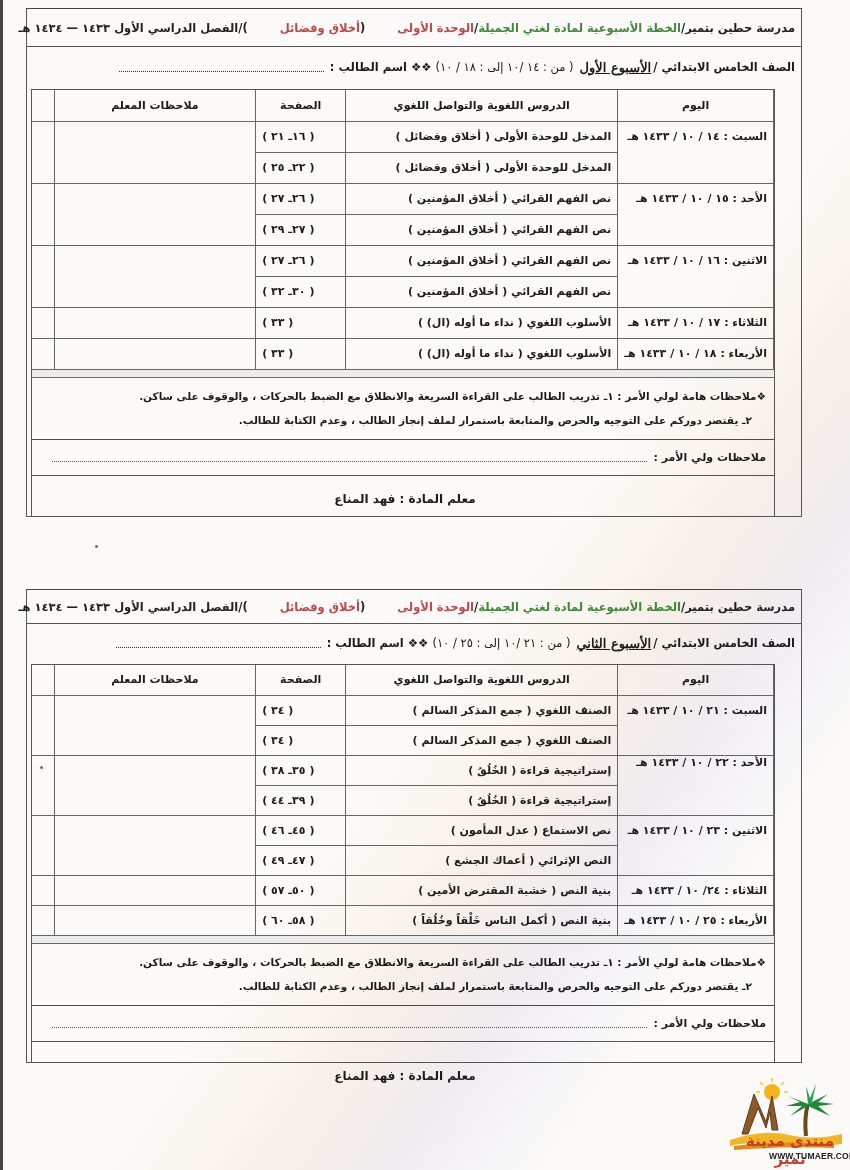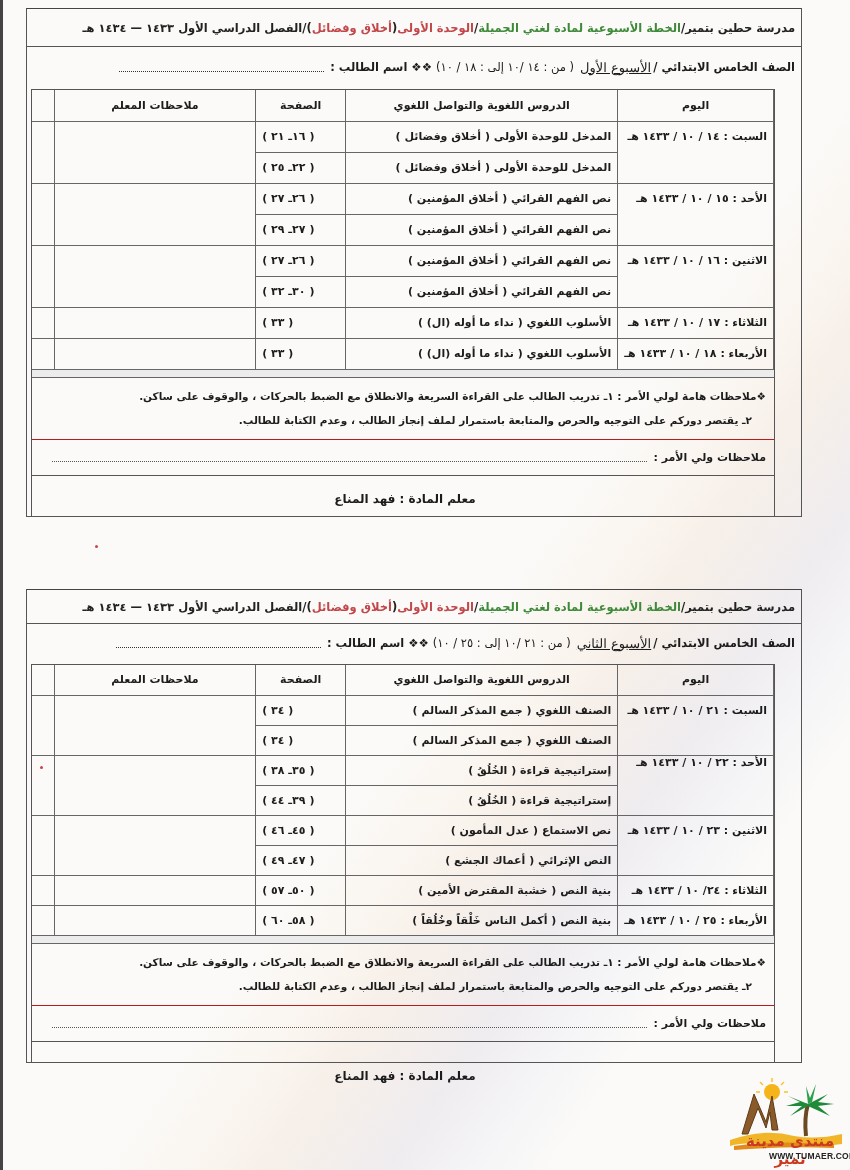--- a/index.html
+++ b/index.html
@@ -34,31 +34,31 @@
       height: 38px;
       border-bottom: 1px solid #555;
       display: flex; align-items: center;
       padding: 0 6px 0 0;
       font-size: 11.5px; font-weight: bold;
       white-space: nowrap;
     }
     .sheet-2 .title-row { height: 34px; }
     .t-dark { color: #222; }
     .t-green { color: #3f8a3a; }
-    .t-red { color: #c2474a; }
+    .t-red { color: #c2474a; margin-left: 32px; }
 
     .class-row {
       height: 40px;
       display: flex; align-items: center;
       padding-right: 6px;
       font-size: 11.5px; font-weight: bold;
       white-space: nowrap;
     }
     .sheet-2 .class-row { height: 38px; }
-    .class-row .week { text-decoration: underline; font-weight: normal; font-family: "DejaVu Serif", serif; font-size: 13px; margin: 4px 2px; }
+    .class-row .week { text-decoration: underline; font-weight: bold; font-family: "DejaVu Serif", serif; font-size: 13px; margin: 4px 2px; }
     .class-row .range { font-weight: normal; margin: 0 4px; }
     .class-row .dots {
       display: inline-block; width: 205px; border-bottom: 1px dotted #333; height: 10px; margin-right: 6px;
     }
 
     .inner {
       position: absolute;
       left: 4px; right: 26px;
       border: 1px solid #555;
       border-bottom: none;

